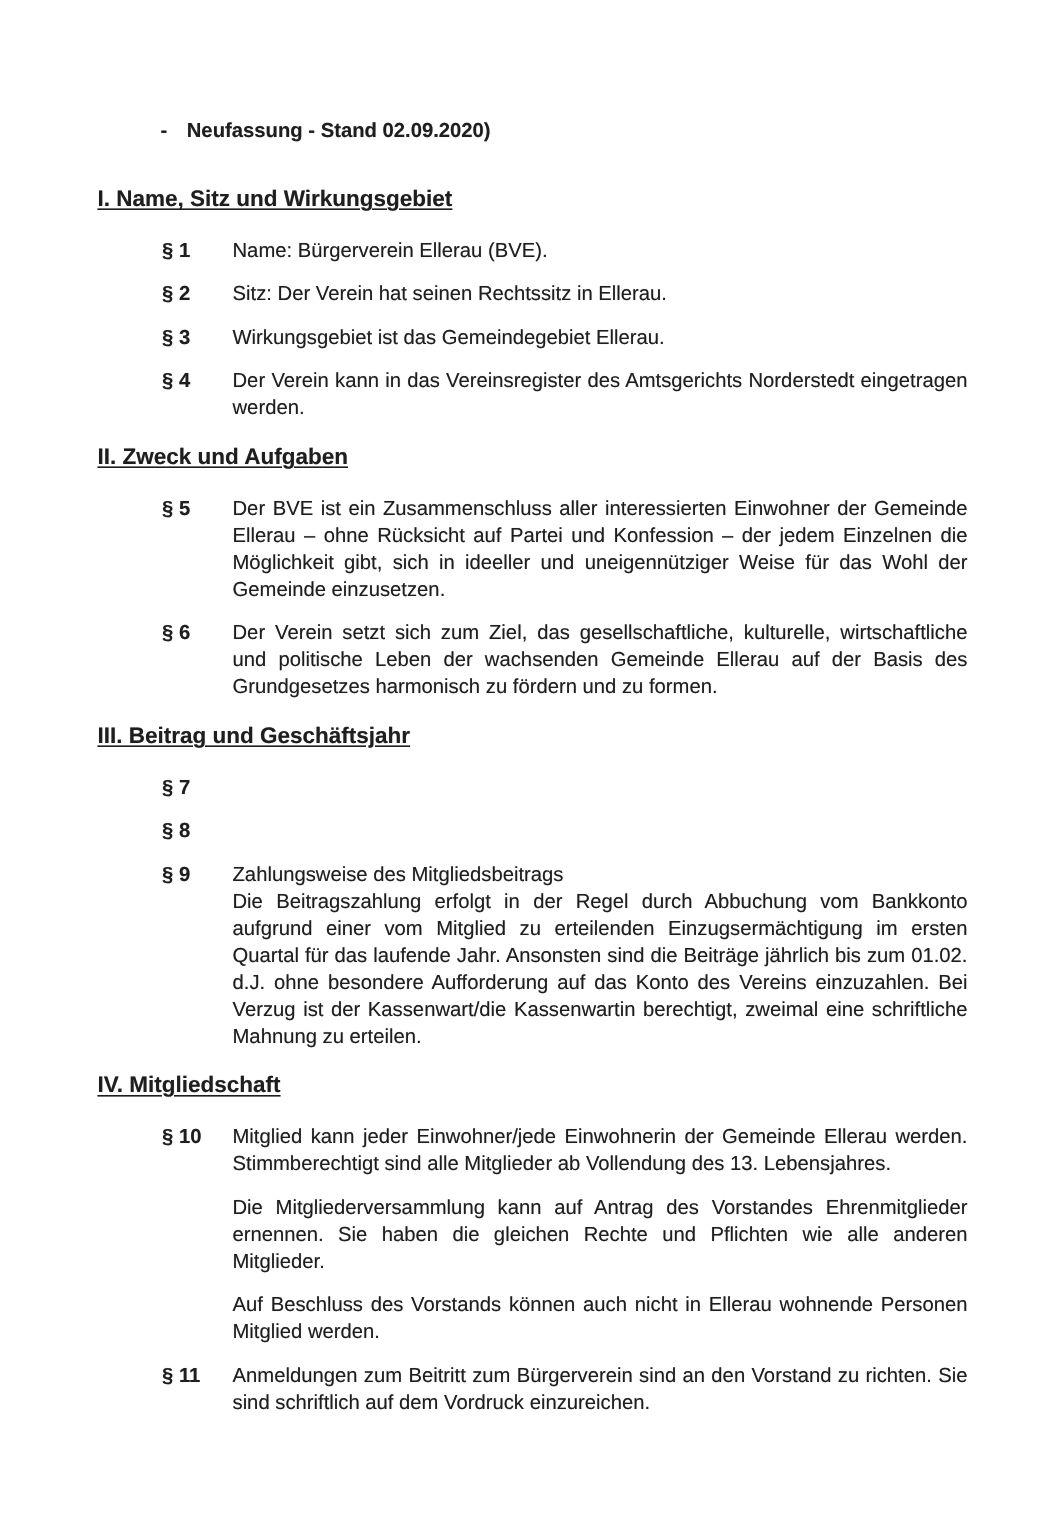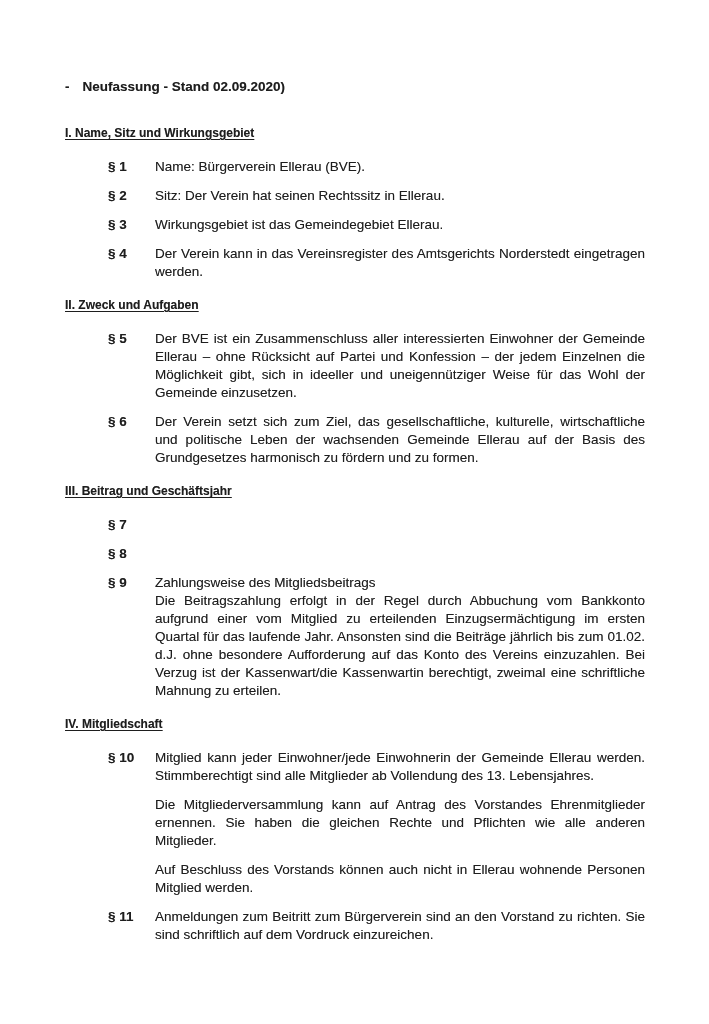--- a/index.html
+++ b/index.html
@@ -17,26 +17,26 @@
     width: 709px;
     min-height: 1024px;
     padding: 78px 64px 56px 65px;
     background: #ffffff;
     font-size: 13.5px;
     line-height: 18px;
     text-shadow: 0 0 0.5px rgba(20,20,20,0.45);
   }
   .doc-title { font-weight: bold; margin: 0 0 28px 0; }
   .doc-title .t-line1 { display: block; }
-  .doc-title .t-line2 { display: block; }
+  .doc-title .t-line2 { display: block; margin-left: 42px; }
   .doc-title .t-dash { display: inline-block; }
   .doc-title .t-line2-text { display: inline-block; margin-left: 13px; }
 
   .section-heading {
-    font-size: 12px;
+    font-size: 15px;
     font-weight: bold;
     text-decoration: underline;
     text-underline-offset: 2px;
     margin: 15px 0 16px 0;
   }
   .item { display: flex; margin: 0 0 11px 0; }
   .item-label {
     flex: 0 0 auto;
     width: 47px;
     margin-left: 43px;

